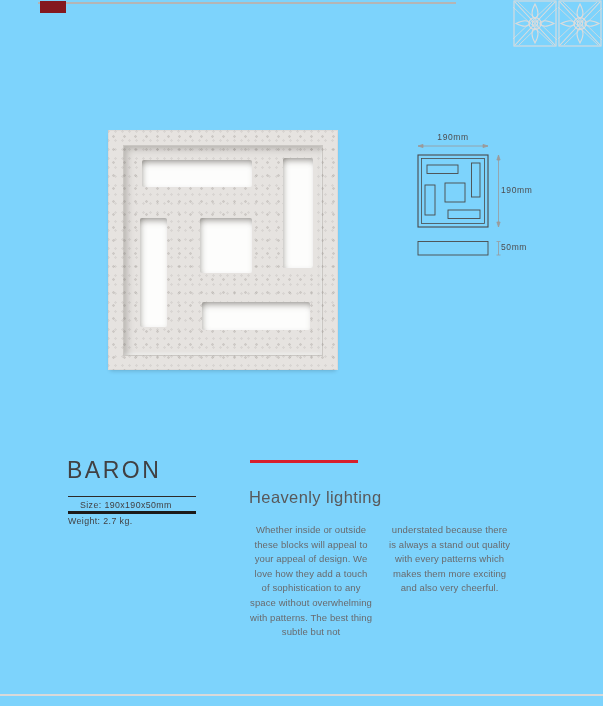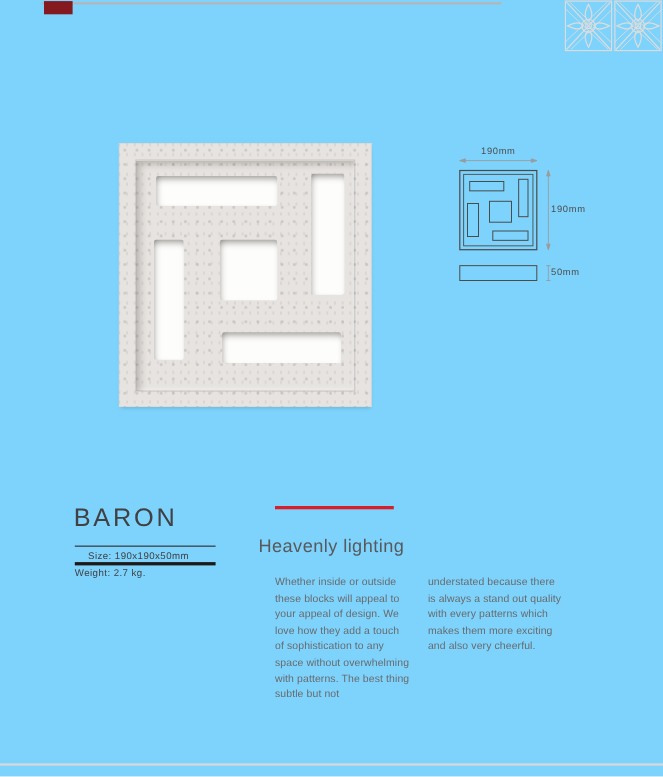--- a/index.html
+++ b/index.html
@@ -51,25 +51,25 @@
 
   
   #product-title{left:67px;top:457px;font-size:23px;letter-spacing:2.5px;color:#414042;font-weight:500;}
   #rule-thin{left:68px;top:496px;width:128px;height:1px;background:#2d2a28;}
   #rule-thick{left:68px;top:511px;width:128px;height:2.6px;background:#1c1a19;}
   #size-label{left:80px;top:499.5px;font-size:8.8px;letter-spacing:.4px;color:#414042;}
   #weight-label{left:68px;top:516px;font-size:8.8px;letter-spacing:.4px;color:#414042;}
 
   
   #accent-line{left:250px;top:460px;width:108px;height:3px;background:#d71f2b;}
-  #story-title{left:235px;top:488px;font-size:16.5px;letter-spacing:.4px;color:#58595b;}
+  #story-title{left:249px;top:488px;font-size:16.5px;letter-spacing:.4px;color:#58595b;}
   .body-col{position:absolute;top:523px;font-size:9.5px;color:#696a6d;letter-spacing:.1px;}
   #body-col-left{left:250px;}
   #body-col-right{left:389px;}
-  .body-col div{height:14.6px;line-height:14.6px;white-space:nowrap;}
+  .body-col div{height:14.6px;line-height:14.6px;white-space:nowrap;text-align:center;}
 
   #bottom-rule{left:0;top:694px;width:603px;height:1.5px;background:#d9d9d9;}
 </style>
 </head>
 <body>
 
 <div id="page">
 
   <div id="top-rule" class="abs"></div>
   <div id="brand-mark" class="abs"></div>

